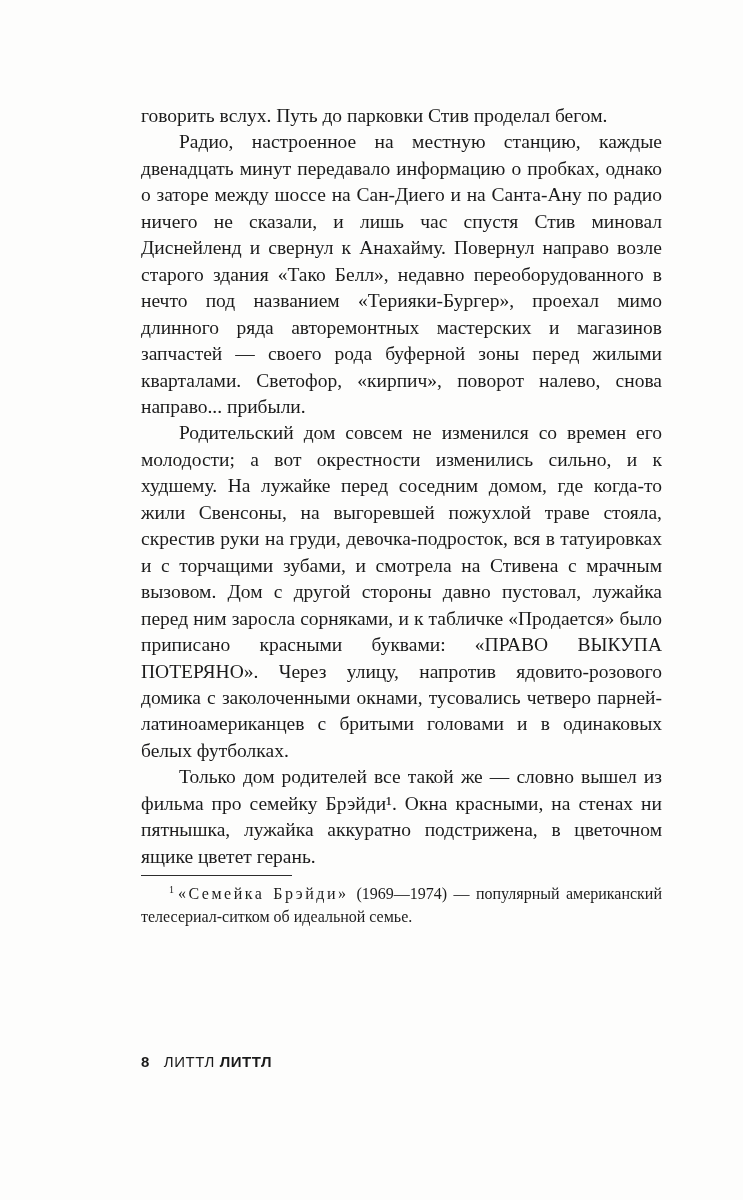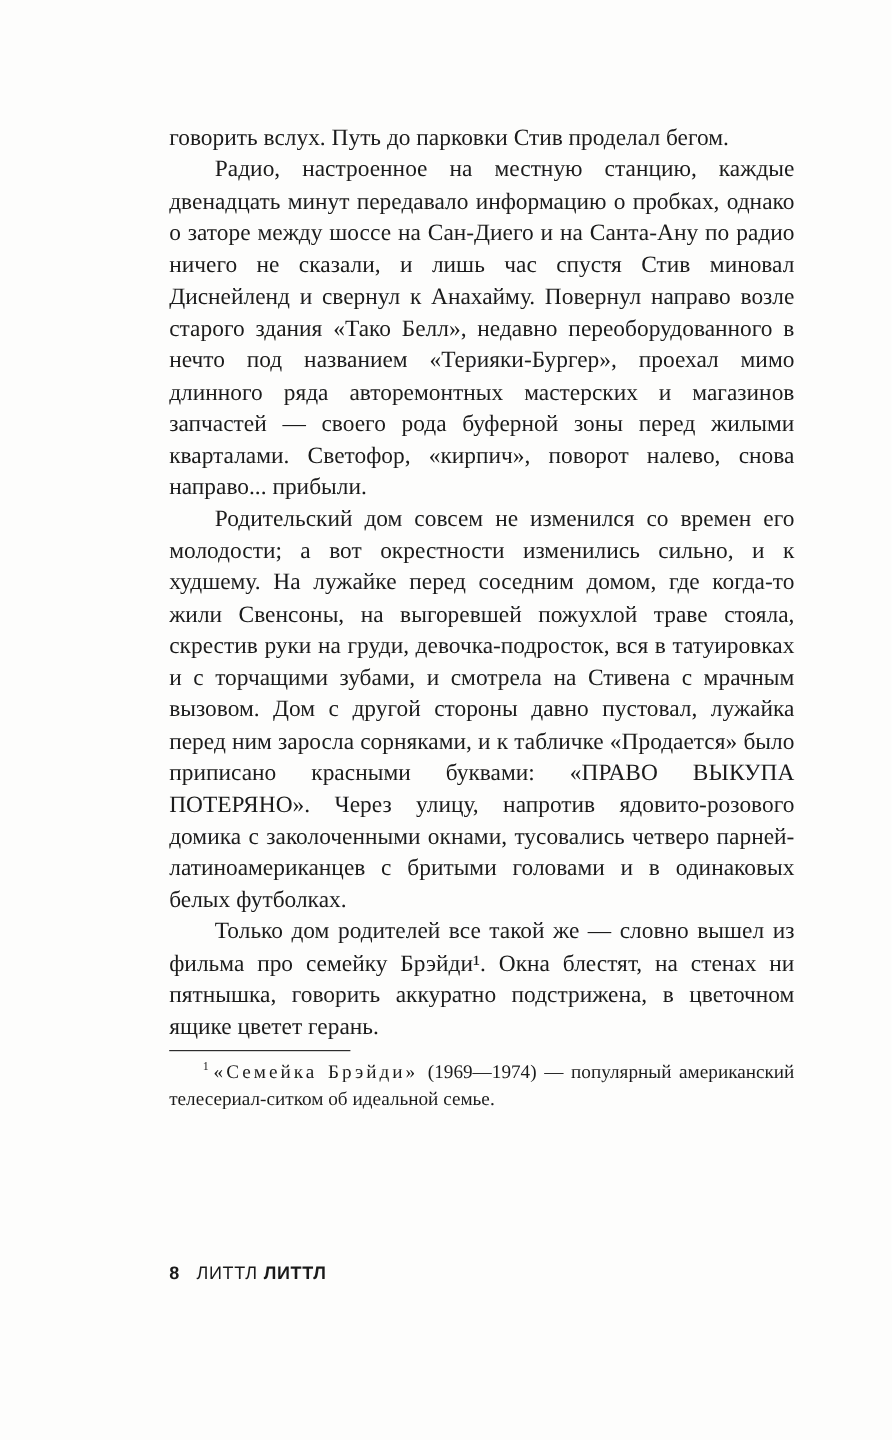--- a/index.html
+++ b/index.html
@@ -80,21 +80,21 @@
 </style>
 </head>
 <body>
 
 <div class="page">
 
   <div class="text-block">
     <p class="para first">говорить вслух. Путь до парковки Стив проделал бегом.</p>
     <p class="para">Радио, настроенное на местную станцию, каждые двенадцать минут передавало информацию о пробках, однако о заторе между шоссе на Сан-Диего и на Санта-Ану по радио ничего не сказали, и лишь час спустя Стив миновал Диснейленд и свернул к Анахайму. Повернул направо возле старого здания «Тако Белл», недавно переоборудованного в нечто под названием «Терияки-Бургер», проехал мимо длинного ряда авторемонтных мастерских и магазинов запчастей — своего рода буферной зоны перед жилыми кварталами. Светофор, «кирпич», поворот налево, снова направо... прибыли.</p>
     <p class="para">Родительский дом совсем не изменился со времен его молодости; а вот окрестности изменились сильно, и к худшему. На лужайке перед соседним домом, где когда-то жили Свенсоны, на выгоревшей пожухлой траве стояла, скрестив руки на груди, девочка-подросток, вся в татуировках и с торчащими зубами, и смотрела на Стивена с мрачным вызовом. Дом с другой стороны давно пустовал, лужайка перед ним заросла сорняками, и к табличке «Продается» было приписано красными буквами: «ПРАВО ВЫКУПА ПОТЕРЯНО». Через улицу, напротив ядовито-розового домика с заколоченными окнами, тусовались четверо парней-латиноамериканцев с бритыми головами и в одинаковых белых футболках.</p>
-    <p class="para">Только дом родителей все такой же — словно вышел из фильма про семейку Брэйди¹. Окна блестят, на стенах ни пятнышка, говорить аккуратно подстрижена, в цветочном ящике цветет герань.</p>
+    <p class="para">Только дом родителей все такой же — словно вышел из фильма про семейку Брэйди¹. Окна красными, на стенах ни пятнышка, лужайка аккуратно подстрижена, в цветочном ящике цветет герань.</p>
 
     <div class="footnote">
       <div class="fn-rule"></div>
       <p class="fn-text">
         <sup class="fn-marker">1</sup><span class="fn-title">«Семейка Брэйди»</span><span>(1969—1974) — популярный американский телесериал-ситком об идеальной семье.</span>
       </p>
     </div>
   </div>
 
   <div class="footer">

